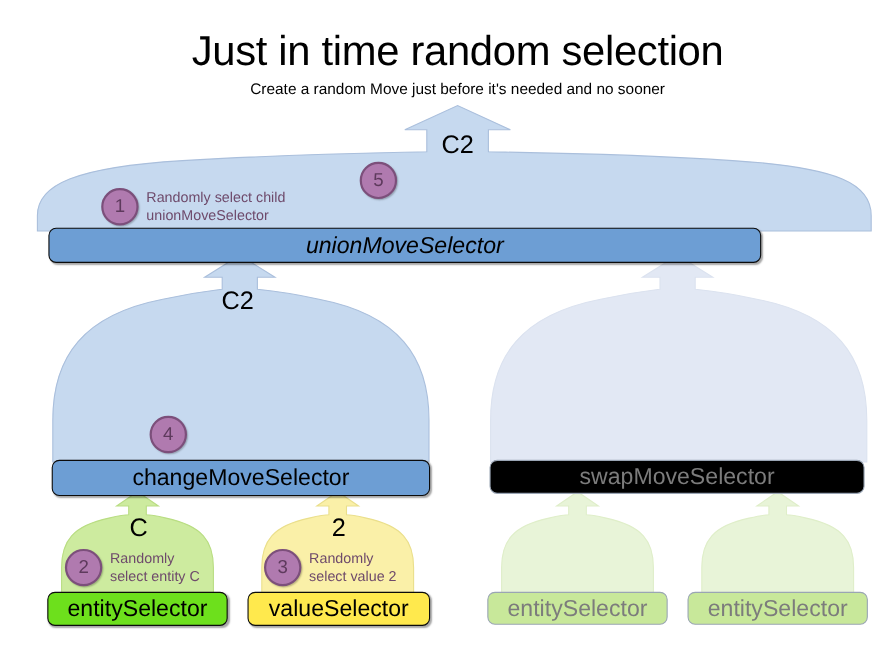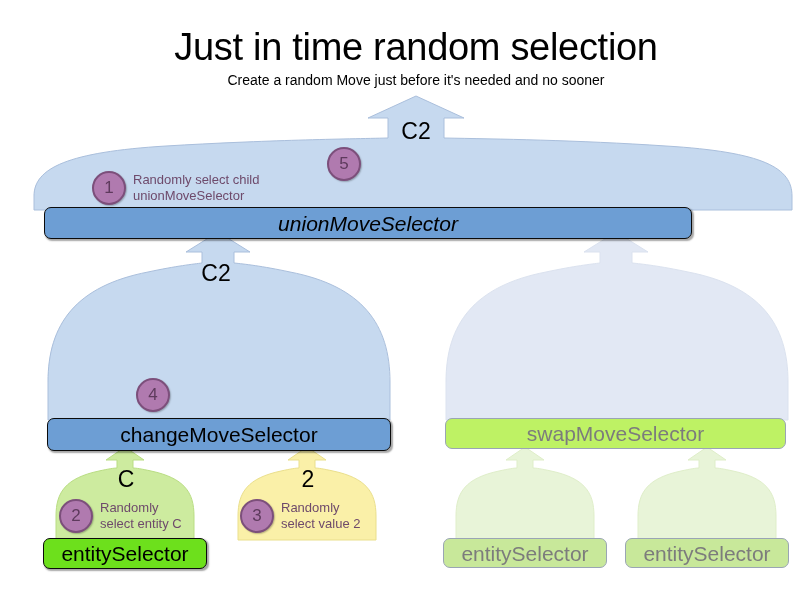--- a/index.html
+++ b/index.html
@@ -92,21 +92,21 @@
     font-style: italic;
   }
   #change-box {
     left: 31px; top: 418px;
     width: 344px; height: 33px;
     background: #6d9ed4;
   }
   #swap-box {
     left: 429px; top: 418px;
     width: 341px; height: 31px;
-    background: #bef264;
+    background: #000000;
     font-size: 21px;
   }
   #entity-box-left {
     left: 27px; top: 538px;
     width: 164px; height: 31px;
     background: #6de01c;
   }
   #value-box {
     left: 209px; top: 538px;
     width: 166px; height: 31px;
@@ -311,18 +311,19 @@
   </div>
 
   <div class="box strong" id="union-box">unionMoveSelector</div>
 
   <div class="box strong" id="change-box">changeMoveSelector</div>
 
   <div class="box faded" id="swap-box">swapMoveSelector</div>
 
   <div class="box strong" id="entity-box-left">entitySelector</div>
 
+  <div class="box strong" id="value-box">valueSelector</div>
 
   <div class="box faded" id="entity-box-r1">entitySelector</div>
 
   <div class="box faded" id="entity-box-r2">entitySelector</div>
 
 </div>
 
 </body></html>

